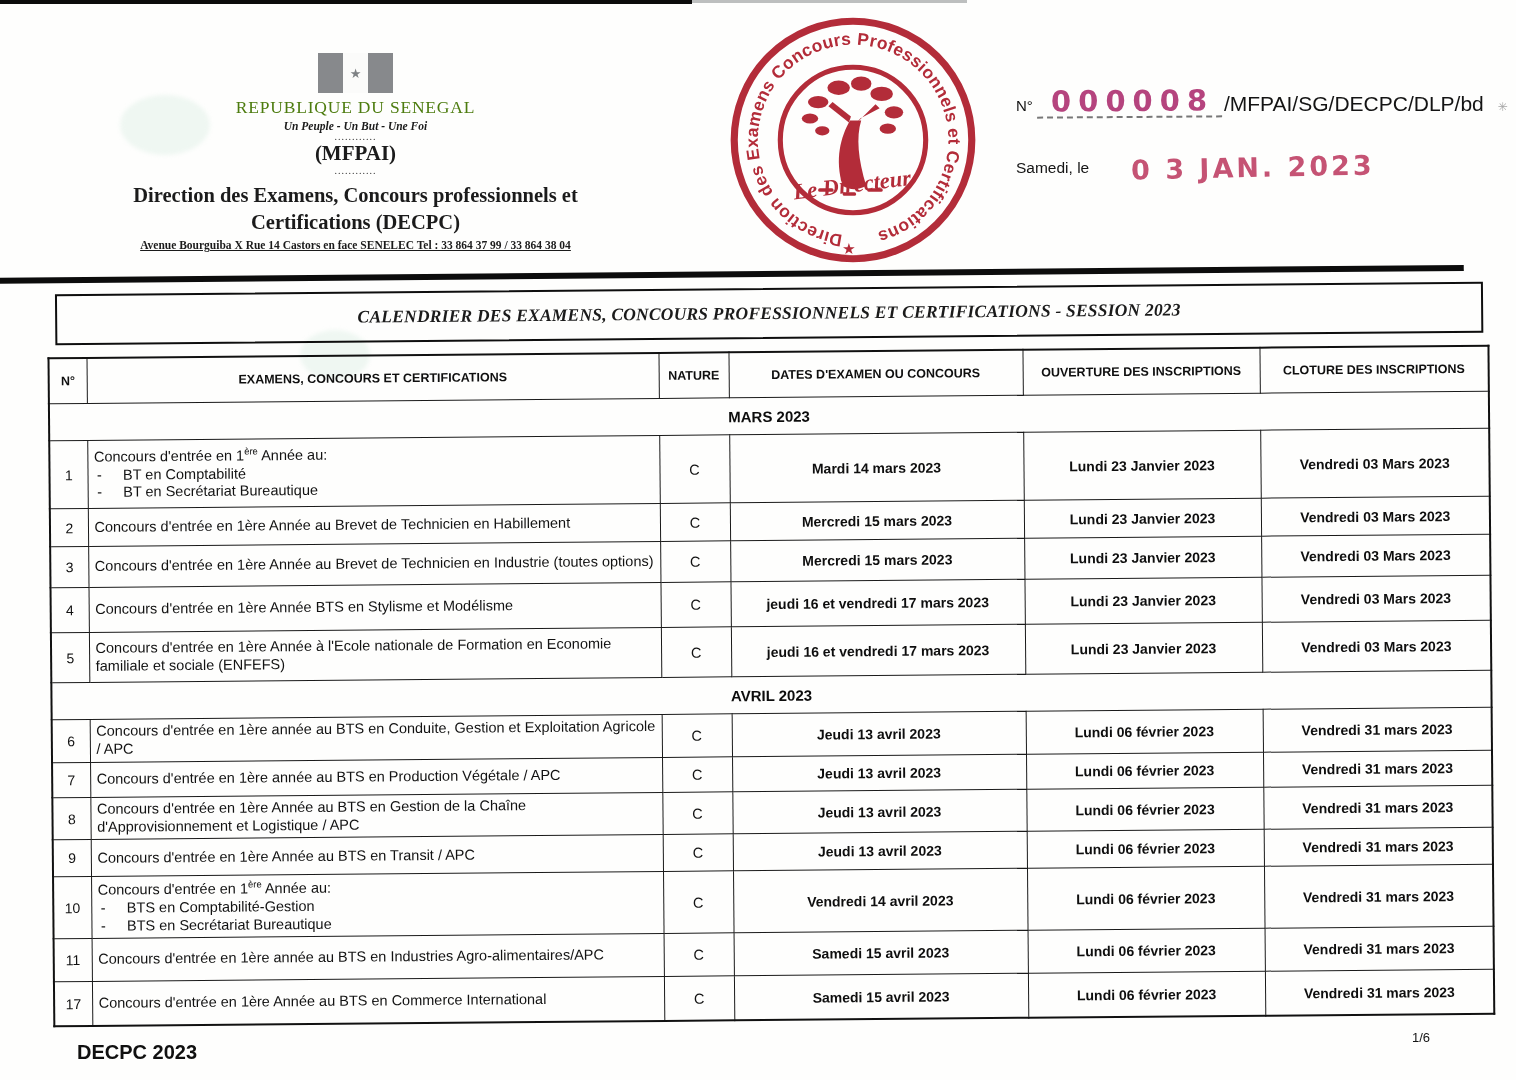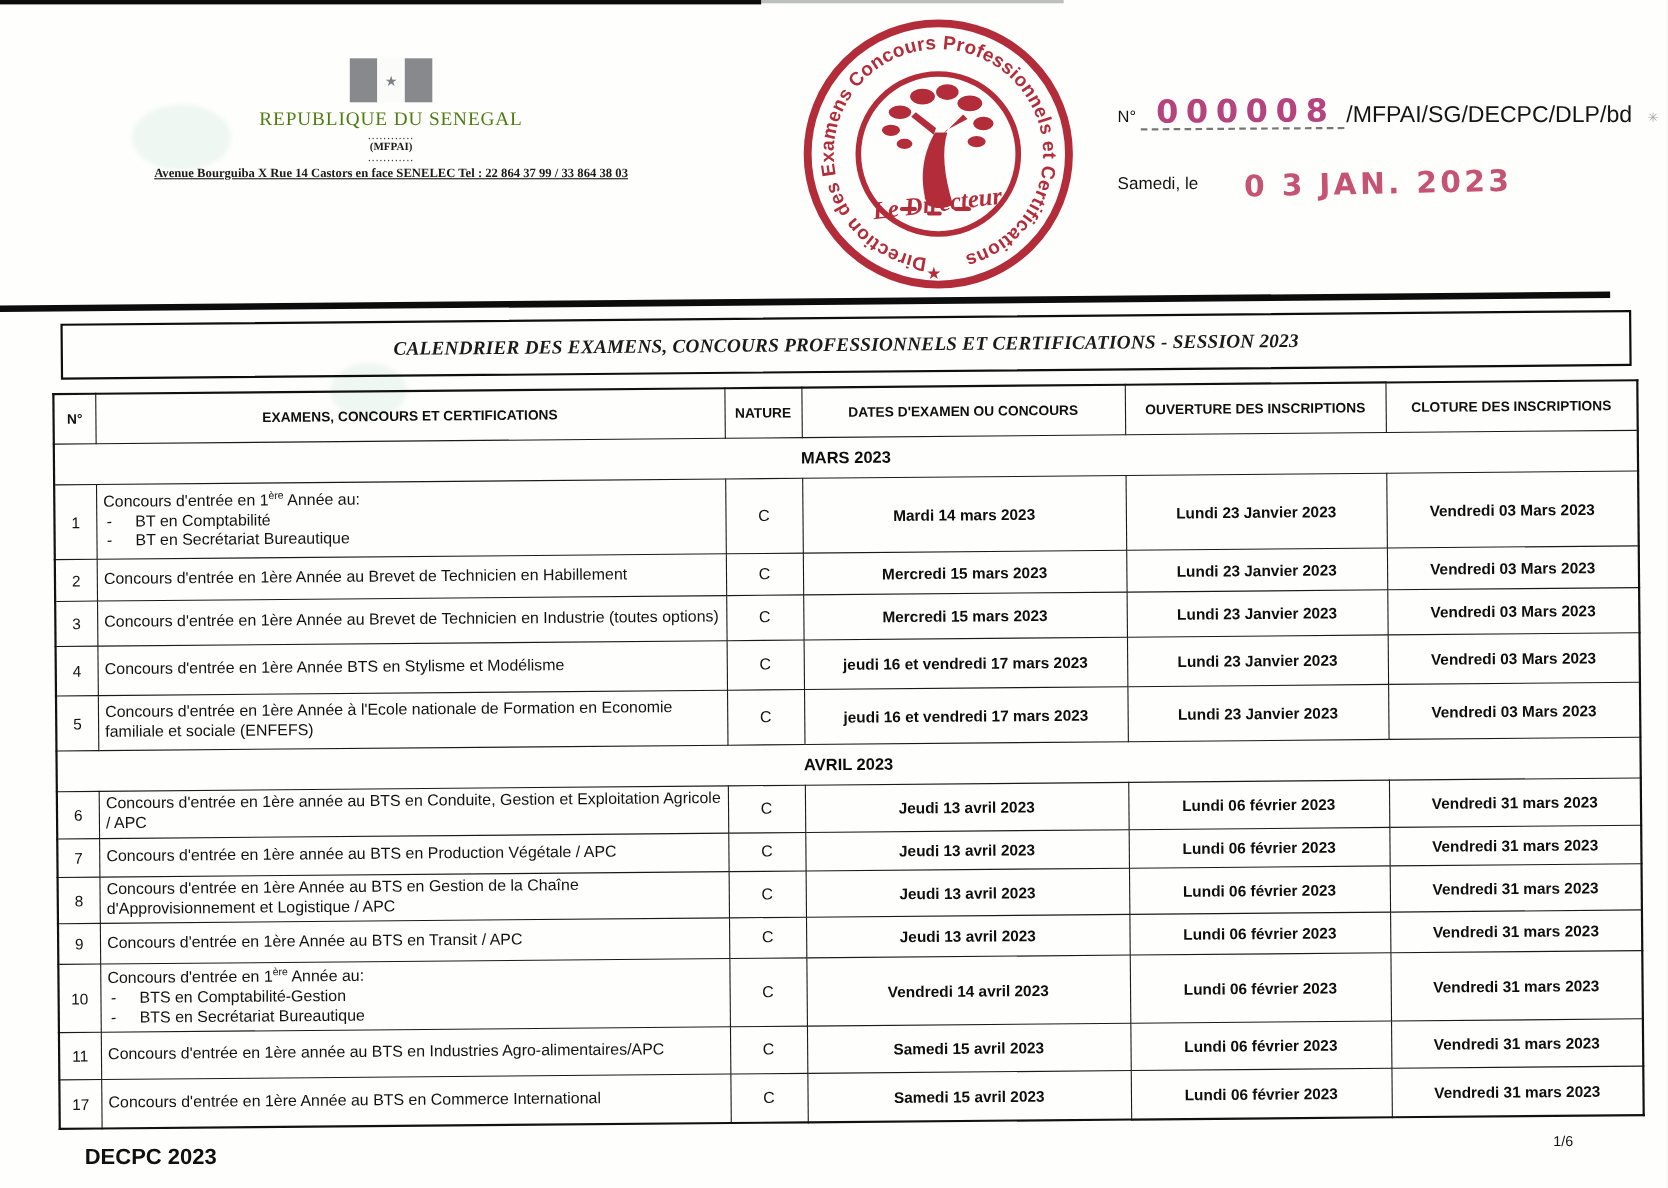--- a/index.html
+++ b/index.html
@@ -16,21 +16,21 @@
   
   .letterhead{position:absolute;left:28px;top:52px;width:655px;text-align:center;}
   .flag{display:inline-flex;align-items:center;height:42px;margin-bottom:2px;}
   .flag .bar{width:25px;height:40px;background:#87898c;}
   .flag .mid{width:25px;height:40px;background:#fbfbfa;display:flex;align-items:center;justify-content:center;
              color:#7e8184;font-size:13px;line-height:1;}
   .country{font-size:17.5px;letter-spacing:.8px;color:#4d7c0f;}
   .motto{font-size:11.5px;font-weight:bold;font-style:italic;margin-top:2px;}
   .dots{font-size:10px;letter-spacing:1px;color:#333;line-height:9px;}
   .ministry{font-size:16.5px;font-weight:bold;margin-top:5px;}
-  .mfpai{font-size:10px;font-weight:bold;}
+  .mfpai{font-size:21px;font-weight:bold;}
   .direction{font-size:20.5px;font-weight:bold;margin-top:7px;line-height:1.3;}
   .address{font-size:11.5px;font-weight:bold;text-decoration:underline;margin-top:4px;}
 
   
   .ref-block{position:absolute;left:1016px;top:86px;width:495px;font-family:"Liberation Sans",sans-serif;}
   .ref-line{display:flex;align-items:baseline;}
   .ref-label{font-size:15px;color:#111;}
   .ref-number{
     font-family:"DejaVu Sans",sans-serif;font-size:29px;font-weight:bold;color:#b5447e;
     letter-spacing:7px;padding:0 8px 0 14px;margin-left:4px;
@@ -92,24 +92,29 @@
 
   <header class="letterhead">
     <div class="flag">
       <span class="bar"></span>
         <span class="mid">
           <span>★</span>
         </span>
         <span class="bar"></span>
     </div>
     <div class="country">REPUBLIQUE DU SENEGAL</div>
+    <div class="motto">Un Peuple - Un But - Une Foi</div>
     <div class="dots">............</div>
     <div class="mfpai">(MFPAI)</div>
     <div class="dots">............</div>
-    <div class="address">Avenue Bourguiba X Rue 14 Castors en face SENELEC Tel : 22 864 37 99 / 33 864 38 03</div>
+    <div class="direction">
+      <div>Direction des Examens, Concours professionnels et</div>
+      <div>Certifications (DECPC)</div>
+    </div>
+    <div class="address">Avenue Bourguiba X Rue 14 Castors en face SENELEC Tel : 33 864 37 99 / 33 864 38 04</div>
   </header>
 
   <div class="stamp">
     <svg viewBox="0 0 250 250" width="258" height="256">
       <g stroke="#b0212f" fill="none">
         <circle cx="125" cy="125" r="116" stroke-width="7"></circle>
         <circle cx="125" cy="125" r="71" stroke-width="5"></circle>
       </g>
       <path id="ringpath" d="M 125,218 A 93,93 0 1 1 125.25,218" fill="none"></path>
       <text font-size="17" font-weight="bold" fill="#b0212f" font-family="Liberation Sans, sans-serif">

